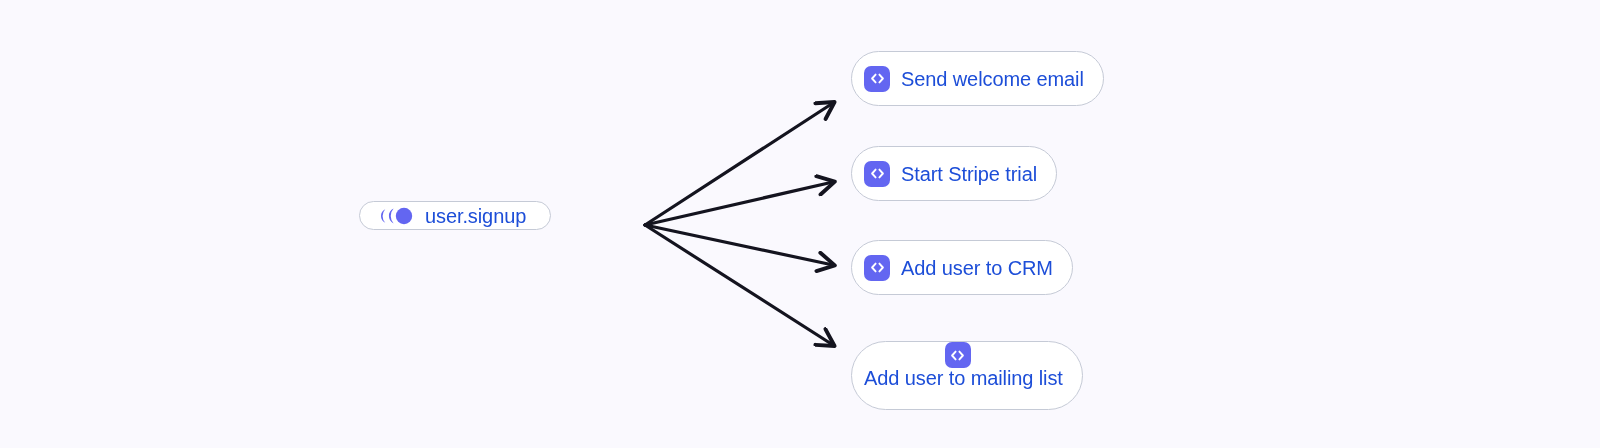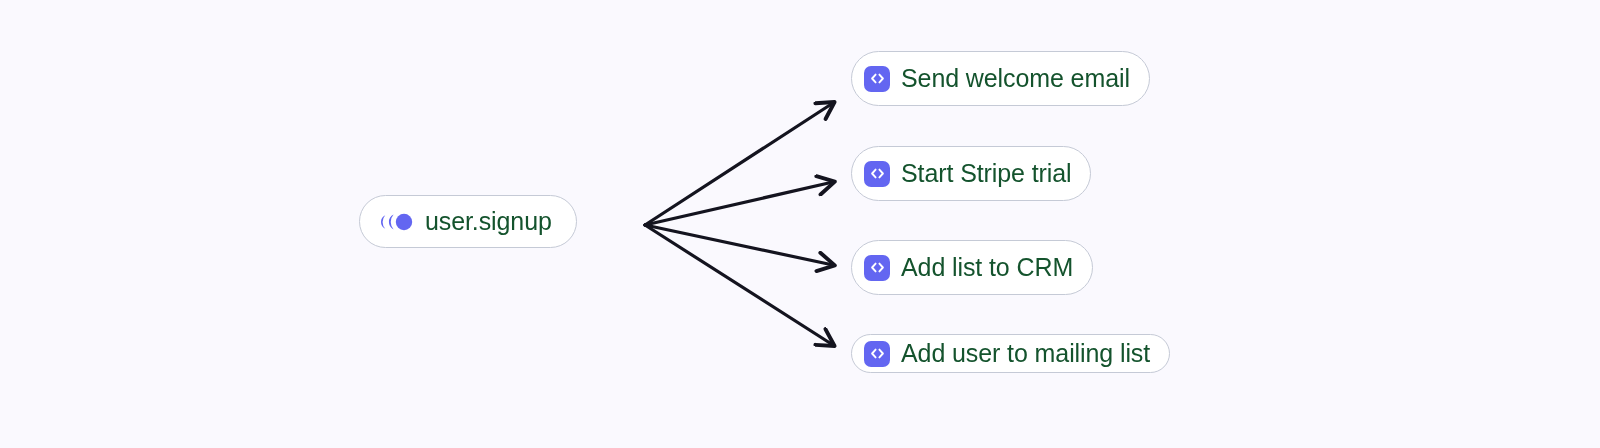--- a/index.html
+++ b/index.html
@@ -33,23 +33,23 @@
     align-items: center;
     box-sizing: border-box;
     background: #ffffff;
     border: 1.6px solid #c5cad6;
     border-radius: 999px;
     padding: 0 20px 0 17px;
     height: 47px;
     white-space: nowrap;
   }
   .node-label {
-    font-size: 25px;
+    font-size: 20px;
     line-height: 1;
-    color: #14532d;
+    color: #1d4ed8;
     letter-spacing: -0.1px;
   }
   
   .node-source {
     left: 359px;
     top: 201px;
     height: 47px;
     padding: 0 24px 0 19px;
   }
   .event-icon {
@@ -90,21 +90,21 @@
       </marker>
     </defs>
     <g id="edges-group">
         <line x1="645" y1="225" x2="833" y2="103" stroke="#14141f" stroke-width="3.2" stroke-linecap="round" marker-end="url(#arrowhead)"></line>
         <line x1="645" y1="225" x2="833" y2="182" stroke="#14141f" stroke-width="3.2" stroke-linecap="round" marker-end="url(#arrowhead)"></line>
         <line x1="645" y1="225" x2="833" y2="265" stroke="#14141f" stroke-width="3.2" stroke-linecap="round" marker-end="url(#arrowhead)"></line>
         <line x1="645" y1="225" x2="833" y2="345" stroke="#14141f" stroke-width="3.2" stroke-linecap="round" marker-end="url(#arrowhead)"></line>
       </g>
   </svg>
 
-  <div class="node node-source" style="left: 359px; top: 195px; height: 53px;">
+  <div class="node node-source" style="left: 359px; top: 201px; height: 29px;">
     <span class="event-icon">
       <svg width="36" height="24" viewBox="0 0 36 24" aria-hidden="true">
         <circle cx="25" cy="12" r="8.2" fill="#6366f1"></circle>
         <path d="M 14.6 4.6 A 8.2 8.2 0 0 0 14.6 19.4 A 11 11 0 0 1 14.6 4.6 Z" fill="#6366f1"></path>
         <path d="M 6.2 5.2 A 7.6 7.6 0 0 0 6.2 18.8 A 10.2 10.2 0 0 1 6.2 5.2 Z" fill="#6366f1"></path>
       </svg>
     </span>
     <span class="node-label">user.signup</span>
   </div>
 
@@ -127,23 +127,23 @@
     </span>
     <span class="node-label">Start Stripe trial</span>
   </div>
       <div class="node node-action" style="left: 851px; top: 240px; height: 55px;">
     <span class="code-badge">
       <svg width="17" height="17" viewBox="0 0 17 17" aria-hidden="true">
         <path d="M 6.6 4.6 L 3.1 8.5 L 6.6 12.4" fill="none" stroke="#ffffff" stroke-width="1.9" stroke-linecap="round" stroke-linejoin="round"></path>
         <path d="M 10.4 4.6 L 13.9 8.5 L 10.4 12.4" fill="none" stroke="#ffffff" stroke-width="1.9" stroke-linecap="round" stroke-linejoin="round"></path>
       </svg>
     </span>
-    <span class="node-label">Add list to CRM</span>
+    <span class="node-label">Add user to CRM</span>
   </div>
-      <div class="node node-action" style="left: 851px; top: 334px; height: 39px;">
+      <div class="node node-action" style="left: 851px; top: 341px; height: 69px; flex-direction: column;">
     <span class="code-badge">
       <svg width="17" height="17" viewBox="0 0 17 17" aria-hidden="true">
         <path d="M 6.6 4.6 L 3.1 8.5 L 6.6 12.4" fill="none" stroke="#ffffff" stroke-width="1.9" stroke-linecap="round" stroke-linejoin="round"></path>
         <path d="M 10.4 4.6 L 13.9 8.5 L 10.4 12.4" fill="none" stroke="#ffffff" stroke-width="1.9" stroke-linecap="round" stroke-linejoin="round"></path>
       </svg>
     </span>
     <span class="node-label">Add user to mailing list</span>
   </div>
     </div>
 

